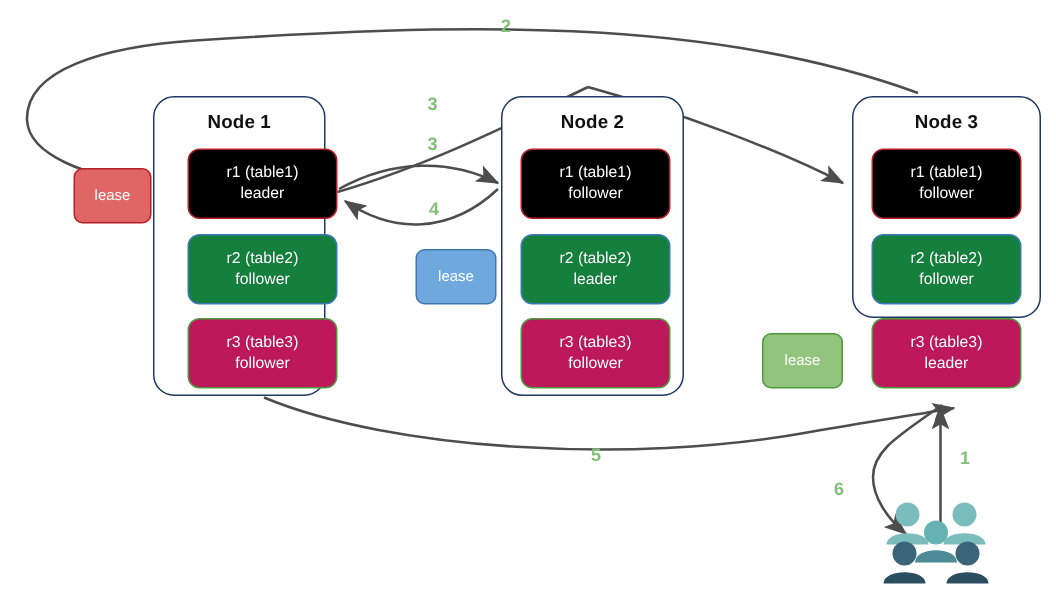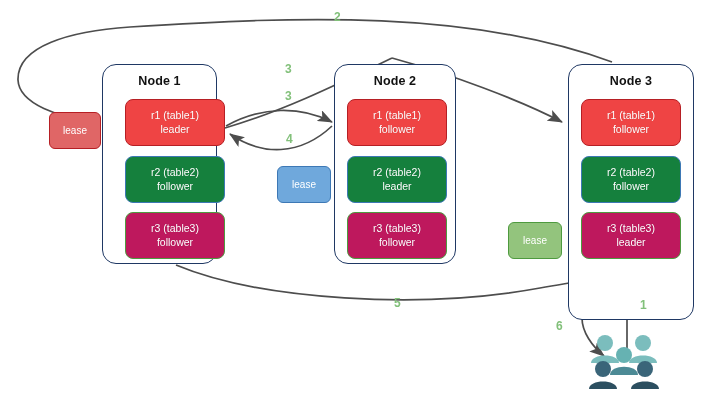--- a/index.html
+++ b/index.html
@@ -52,21 +52,21 @@
     display: flex;
     flex-direction: column;
     align-items: center;
     justify-content: center;
     color: #ffffff;
     font-size: 10.5px;
     line-height: 13.5px;
     text-shadow: 0 0 1px rgba(0,0,0,0.18);
   }
   .replica .l1, .replica .l2 { display: block; }
-  .r-red   { background: #ef4444; border: 1.7px solid #b61f24; }
+  .r-red   { background: #000000; border: 1.7px solid #b61f24; }
   .r-blue  { background: #15803d; border: 1.7px solid #3d78b5; }
   .r-green { background: #be185d; border: 1.7px solid #4e9a3f; }
   .lease {
     position: absolute;
     height: 37px;
     border-radius: 6px;
     box-sizing: border-box;
     display: flex;
     align-items: center;
     justify-content: center;
@@ -139,21 +139,21 @@
     <div class="replica r-blue" style="top:91px; left:12px;">
       <span class="l1">r2 (table2)</span>
       <span class="l2">leader</span>
     </div>
     <div class="replica r-green" style="top:147px; left:12px;">
       <span class="l1">r3 (table3)</span>
       <span class="l2">follower</span>
     </div>
   </div>
 
-  <div class="node-box" style="left:568px; top:64px; width:126px; height:256px;">
+  <div class="node-box" style="left:568px; top:64px; width:126px; height:148px;">
     <div class="node-title">Node 3</div>
 
     <div class="replica r-red" style="top:34px; left:12px;">
       <span class="l1">r1 (table1)</span>
       <span class="l2">follower</span>
     </div>
     <div class="replica r-blue" style="top:91px; left:12px;">
       <span class="l1">r2 (table2)</span>
       <span class="l2">follower</span>
     </div>

